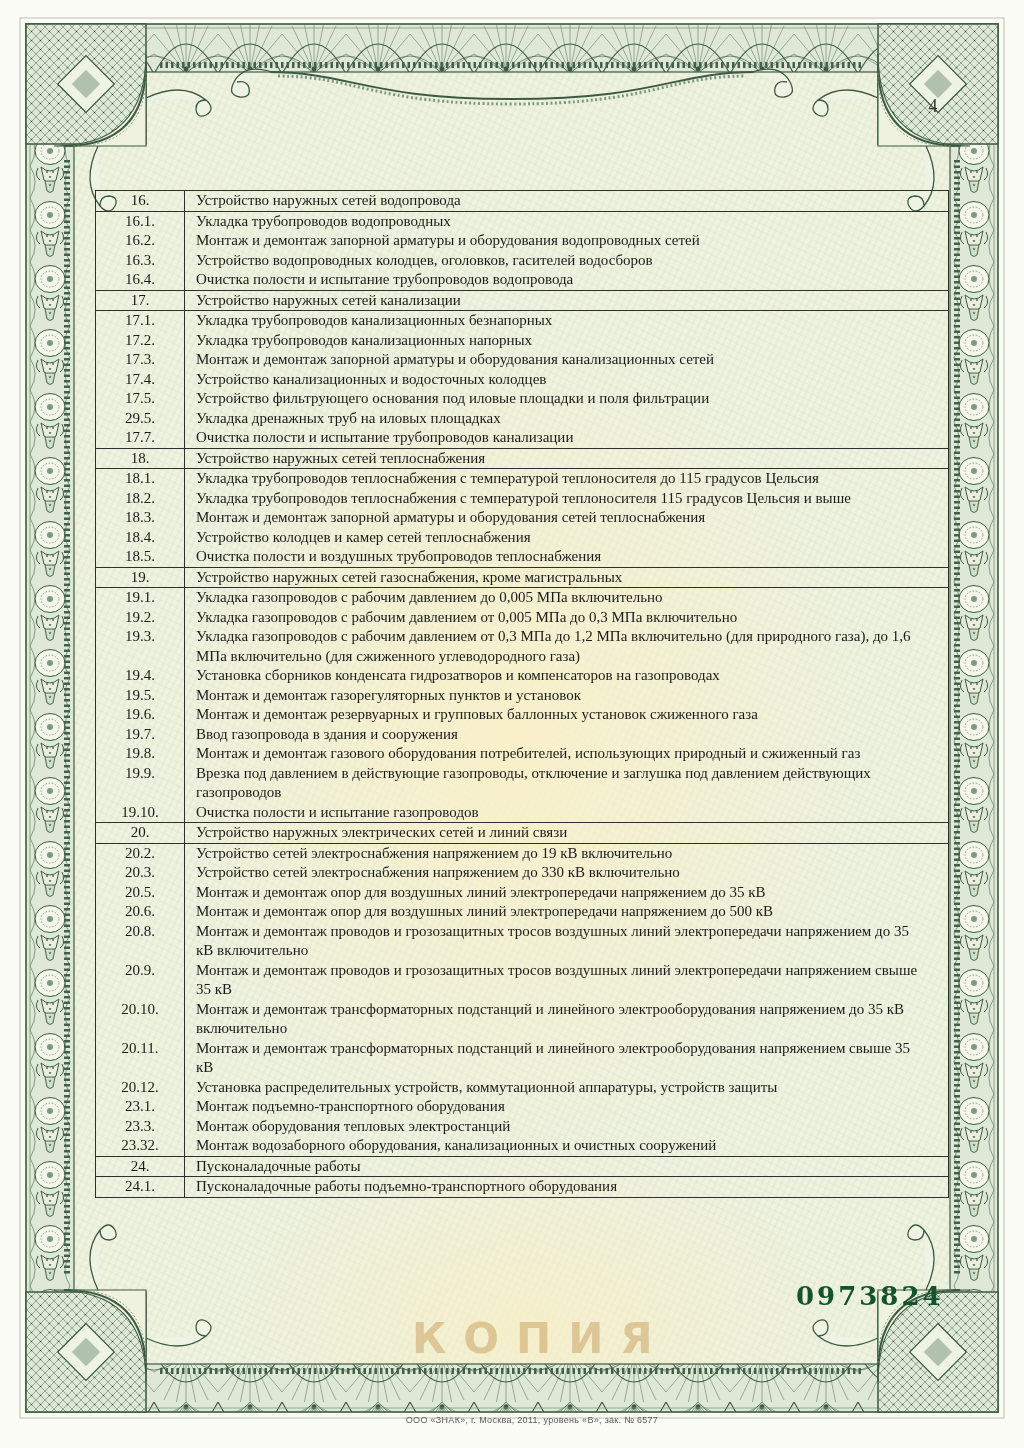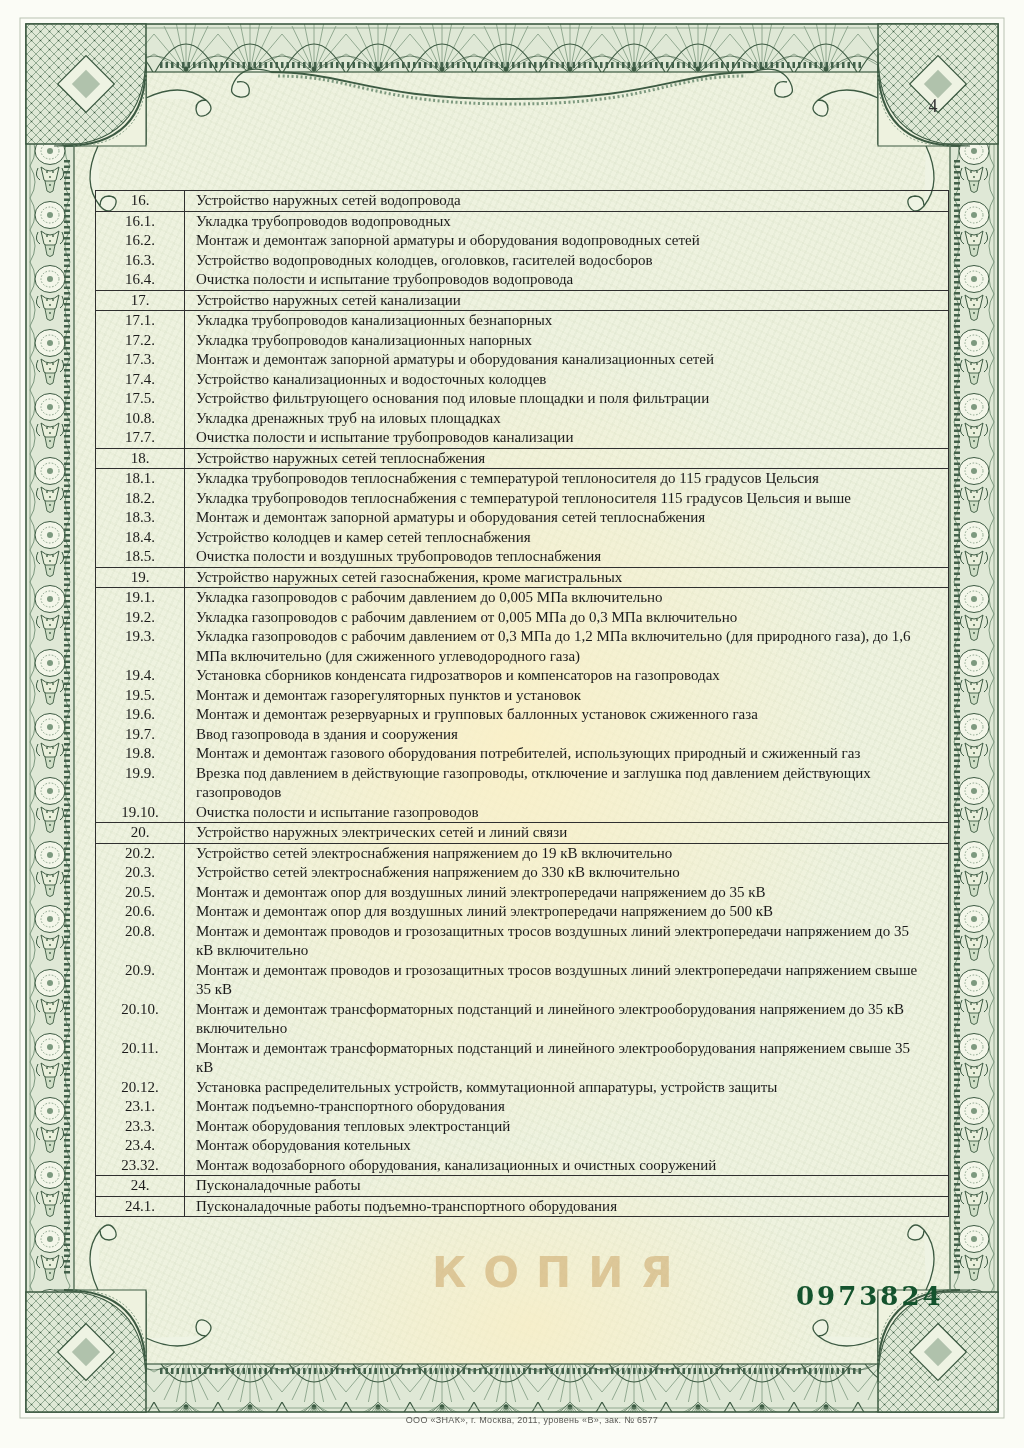--- a/index.html
+++ b/index.html
@@ -17,23 +17,23 @@
       radial-gradient(ellipse 420px 260px at 52% 97%, rgba(248,238,198,0.8), rgba(248,238,198,0) 70%),
       repeating-linear-gradient(115deg, rgba(150,175,140,0.07) 0 2px, rgba(0,0,0,0) 2px 6px),
       repeating-linear-gradient(25deg, rgba(185,195,155,0.08) 0 2px, rgba(0,0,0,0) 2px 7px),
       var(--paper);}
   .border-svg{position:absolute;left:0;top:0;z-index:1;pointer-events:none;}
   
   .page-number{position:absolute;left:918px;top:96px;width:30px;text-align:center;
     font-size:18px;color:#333;z-index:2;}
   .serial{position:absolute;left:796px;top:1281px;font-family:"DejaVu Serif",serif;
     font-weight:700;font-size:26px;letter-spacing:3px;color:#14532d;z-index:2;}
-  .watermark{position:absolute;left:412px;top:1248px;font-family:"DejaVu Sans",sans-serif;
+  .watermark{position:absolute;left:412px;top:1314px;font-family:"DejaVu Sans",sans-serif;
     font-weight:700;font-size:42px;letter-spacing:17px;color:var(--wm);opacity:.5;
-    filter:blur(.4px);z-index:2;margin-left:20px;}
+    filter:blur(.4px);z-index:2;}
   .footer{position:absolute;left:0;top:1415px;width:1064px;text-align:center;
     font-family:"Liberation Sans",sans-serif;font-size:9px;color:#5a5a56;
     letter-spacing:.3px;z-index:2;}
   
   .works-table{position:absolute;left:95px;top:190px;width:852px;z-index:2;
     border:1.6px solid var(--tline);color:var(--ink);font-size:15px;line-height:19.5px;}
   .t-row{display:flex;align-items:stretch;justify-content:flex-end;}
   .t-row.group{border-top:1.5px solid var(--tline);border-bottom:1.5px solid var(--tline);}
   .t-row:first-child{border-top:none;}
   .t-row:last-child{border-bottom:none;}
@@ -168,21 +168,21 @@
       </div>
       <div class="t-row">
         <div class="num-cell">17.4.</div>
         <div class="text-cell">Устройство канализационных и водосточных колодцев</div>
       </div>
       <div class="t-row">
         <div class="num-cell">17.5.</div>
         <div class="text-cell">Устройство фильтрующего основания под иловые площадки и поля фильтрации</div>
       </div>
       <div class="t-row">
-        <div class="num-cell">10.8.</div>
+        <div class="num-cell">29.5.</div>
         <div class="text-cell">Укладка дренажных труб на иловых площадках</div>
       </div>
       <div class="t-row">
         <div class="num-cell">17.7.</div>
         <div class="text-cell">Очистка полости и испытание трубопроводов канализации</div>
       </div>
       <div class="t-row group">
         <div class="num-cell">18.</div>
         <div class="text-cell">Устройство наружных сетей теплоснабжения</div>
       </div>
@@ -290,24 +290,20 @@
         <div class="num-cell">20.12.</div>
         <div class="text-cell">Установка распределительных устройств, коммутационной аппаратуры, устройств защиты</div>
       </div>
       <div class="t-row">
         <div class="num-cell">23.1.</div>
         <div class="text-cell">Монтаж подъемно-транспортного оборудования</div>
       </div>
       <div class="t-row">
         <div class="num-cell">23.3.</div>
         <div class="text-cell">Монтаж оборудования тепловых электростанций</div>
-      </div>
-      <div class="t-row">
-        <div class="num-cell">23.4.</div>
-        <div class="text-cell">Монтаж оборудования котельных</div>
       </div>
       <div class="t-row">
         <div class="num-cell">23.32.</div>
         <div class="text-cell">Монтаж водозаборного оборудования, канализационных и очистных сооружений</div>
       </div>
       <div class="t-row group">
         <div class="num-cell">24.</div>
         <div class="text-cell">Пусконаладочные работы</div>
       </div>
       <div class="t-row">

